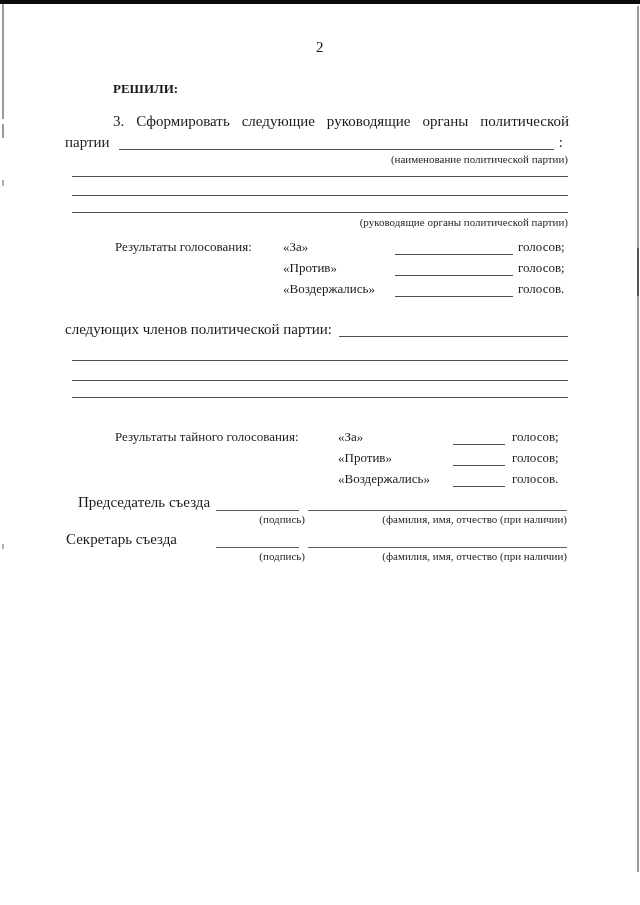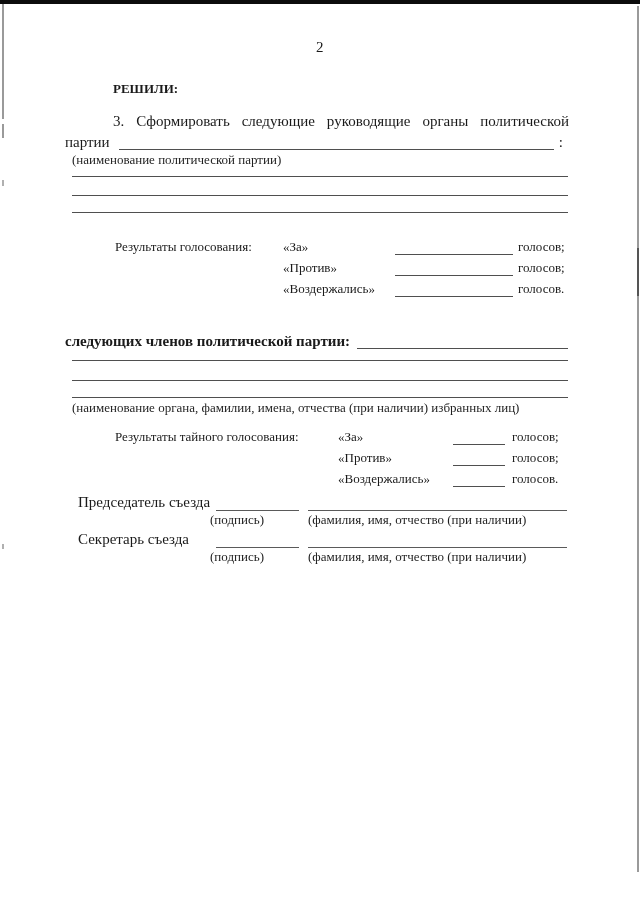--- a/index.html
+++ b/index.html
@@ -9,21 +9,21 @@
     height: 905px;
     background: #ffffff;
     font-family: "Liberation Serif", "DejaVu Serif", serif;
     color: #1a1a1a;
     overflow: hidden;
   }
   .abs { position: absolute; }
   .txt { font-size: 15px; line-height: 19px; white-space: nowrap; }
   .just { text-align: justify; text-align-last: justify; white-space: normal; }
   .bold { font-weight: bold; }
-  .cap { position: absolute; font-size: 13px; line-height: 13px; text-align: left; color: #1f1f1f; }
+  .cap { position: absolute; font-size: 11px; line-height: 13px; text-align: right; color: #1f1f1f; }
   .rule { position: absolute; height: 0; border-top: 1.6px solid #4f4f4f; }
   .flexrow { display: flex; align-items: flex-end; }
   .flexrow .word { font-size: 15px; line-height: 19px; white-space: nowrap; text-align: center; }
   .fill-line { flex: 1; height: 15px; border-bottom: 1.6px solid #4f4f4f; margin: 0 5px 2px 9px; }
   .fill-line2 { flex: 1; height: 15px; border-bottom: 1.6px solid #4f4f4f; margin: 0 0 2px 7px; }
   .vrow { position: absolute; height: 21px; }
   .vrow span { position: absolute; top: 0; font-size: 13px; line-height: 19px; white-space: nowrap; }
   .vline { position: absolute; top: 0; height: 17px; border-bottom: 1.6px solid #4f4f4f; }
   .sigline { position: absolute; height: 0; border-top: 1.6px solid #5a5a5a; }
   .scanline { position: absolute; background: #9a9a9a; }
@@ -49,47 +49,47 @@
   <div class="abs flexrow" style="left:65px; top:133px; width:498px;">
     <span class="word">партии</span>
     <span class="fill-line"></span>
     <span class="word">:</span>
   </div>
   <div class="cap" style="left:72px; top:153px; width:496px;">(наименование политической партии)</div>
 
   <div class="rule" style="left:72px; top:176px; width:496px;"></div>
   <div class="rule" style="left:72px; top:195px; width:496px;"></div>
   <div class="rule" style="left:72px; top:212px; width:496px;"></div>
+  <div class="cap" style="left:72px; top:216px; width:496px;">(руководящие органы политической партии)</div>
 
   <div class="vrow" style="left:115px; top:237px; width:468px;">
     <span>Результаты голосования:</span>
     <span style="left:168px;">«За»</span>
     <span class="vline" style="left:280px; width:118px;"></span>
     <span style="left:403px;">голосов;</span>
   </div>
   <div class="vrow" style="left:115px; top:258px; width:468px;">
     <span style="left:168px;">«Против»</span>
     <span class="vline" style="left:280px; width:118px;"></span>
     <span style="left:403px;">голосов;</span>
   </div>
   <div class="vrow" style="left:115px; top:279px; width:468px;">
     <span style="left:168px;">«Воздержались»</span>
     <span class="vline" style="left:280px; width:118px;"></span>
     <span style="left:403px;">голосов.</span>
   </div>
 
-  <div class="abs flexrow" style="left:65px; top:332px; width:503px;font-weight:bold;">
+  <div class="abs flexrow" style="left:65px; top:320px; width:503px;">
     <span class="word">следующих членов политической партии:</span>
     <span class="fill-line2"></span>
   </div>
 
   <div class="rule" style="left:72px; top:360px; width:496px;"></div>
   <div class="rule" style="left:72px; top:380px; width:496px;"></div>
   <div class="rule" style="left:72px; top:397px; width:496px;"></div>
-  <div class="cap" style="left:72px; top:401px; width:496px;">(наименование органа, фамилии, имена, отчества (при наличии) избранных лиц)</div>
 
   <div class="vrow" style="left:115px; top:427px; width:468px;">
     <span>Результаты тайного голосования:</span>
     <span style="left:223px;">«За»</span>
     <span class="vline" style="left:338px; width:52px;"></span>
     <span style="left:397px;">голосов;</span>
   </div>
   <div class="vrow" style="left:115px; top:448px; width:468px;">
     <span style="left:223px;">«Против»</span>
     <span class="vline" style="left:338px; width:52px;"></span>
@@ -100,19 +100,19 @@
     <span class="vline" style="left:338px; width:52px;"></span>
     <span style="left:397px;">голосов.</span>
   </div>
 
   <div class="abs txt" style="left:78px; top:493px;">Председатель съезда</div>
   <div class="sigline" style="left:216px; top:510px; width:83px;"></div>
   <div class="sigline" style="left:308px; top:510px; width:259px;"></div>
   <div class="cap" style="left:210px; top:513px; width:95px;">(подпись)</div>
   <div class="cap" style="left:308px; top:513px; width:259px;">(фамилия, имя, отчество (при наличии)</div>
 
-  <div class="abs txt" style="left:78px; top:530px;">Секретарь съезда</div>
+  <div class="abs txt" style="left:66px; top:530px;">Секретарь съезда</div>
   <div class="sigline" style="left:216px; top:547px; width:83px;"></div>
   <div class="sigline" style="left:308px; top:547px; width:259px;"></div>
   <div class="cap" style="left:210px; top:550px; width:95px;">(подпись)</div>
   <div class="cap" style="left:308px; top:550px; width:259px;">(фамилия, имя, отчество (при наличии)</div>
 
 </div>
 
 </body></html>

